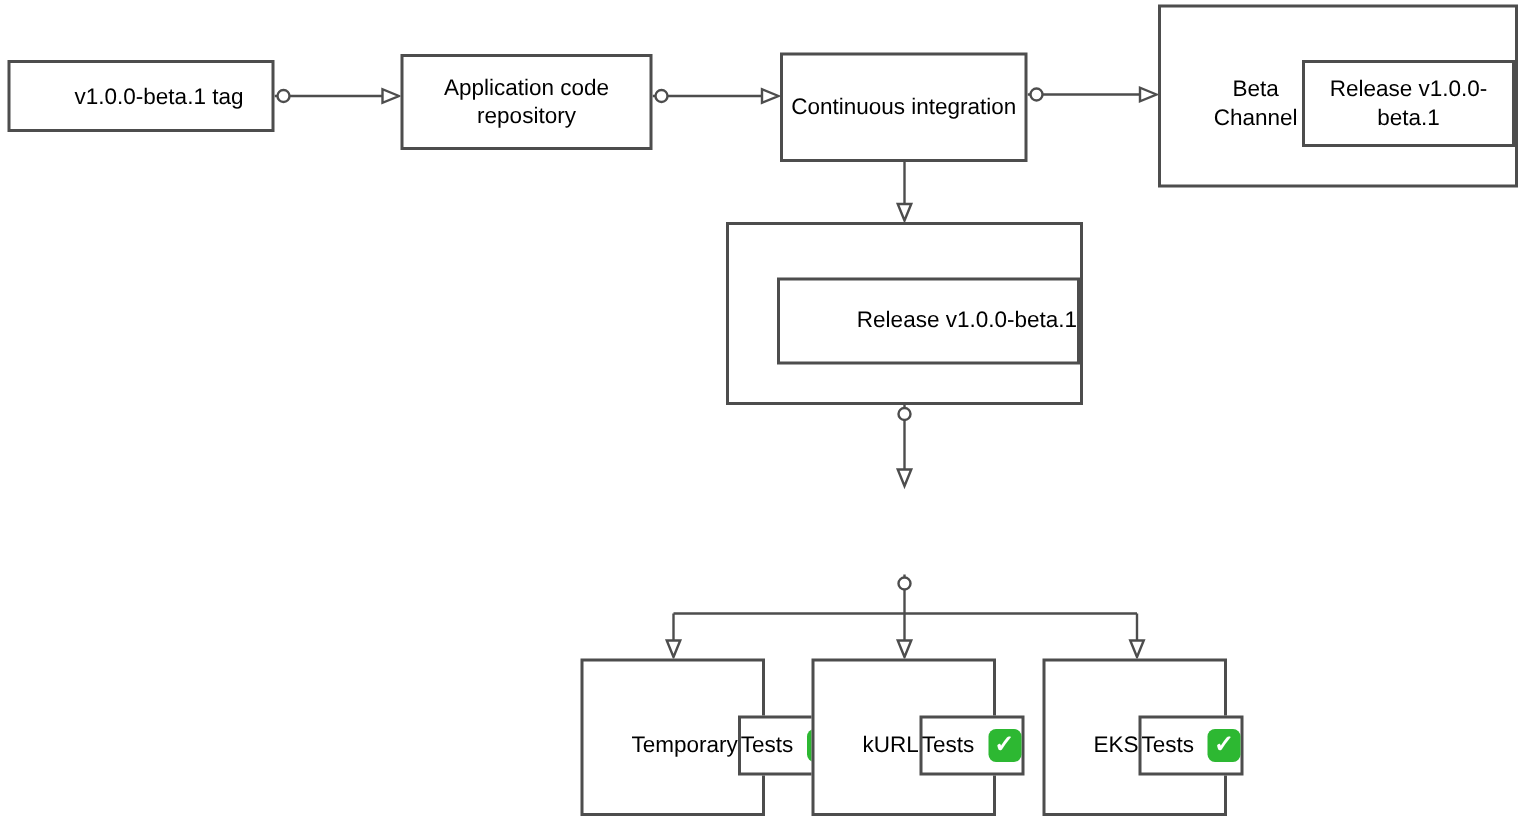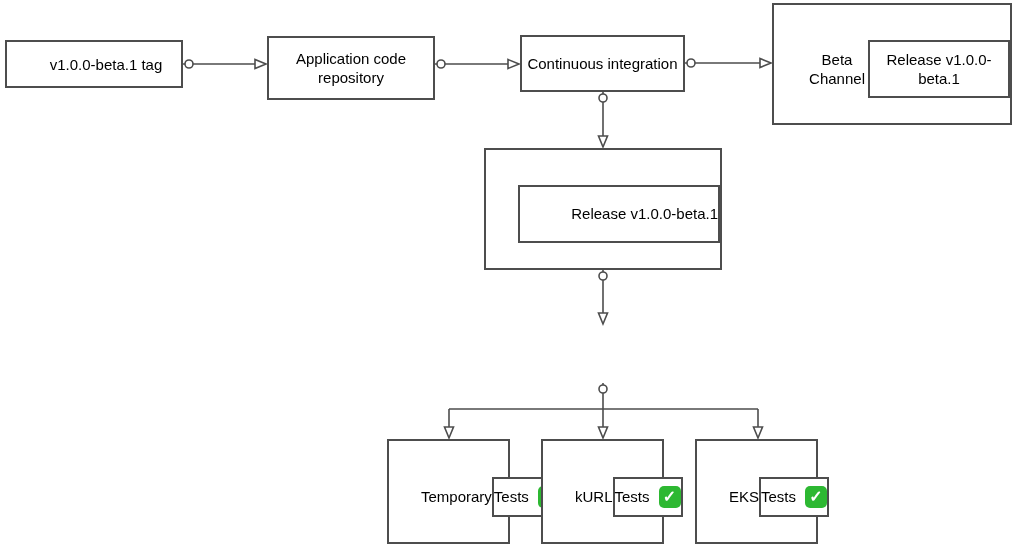--- a/index.html
+++ b/index.html
@@ -118,21 +118,21 @@
   </svg>
 
   <div class="node" style="left:5px;top:40px;width:178px;height:48px;padding-left:24px;">
     <span>v1.0.0-beta.1 tag</span>
   </div>
 
   <div class="node" style="left:267px;top:36px;width:168px;height:64px;">
     <span>Application code repository</span>
   </div>
 
-  <div class="node" style="left:520px;top:35px;width:165px;height:57px;">
+  <div class="node" style="left:520px;top:35px;width:165px;height:73px;">
     <span>Continuous integration</span>
   </div>
 
   <div class="node group" style="left:772px;top:3px;width:240px;height:122px;">
     <div class="group-title">Beta Channel</div>
     <div class="inner release-inner">
       <span>Release v1.0.0-beta.1</span>
     </div>
   </div>
 

